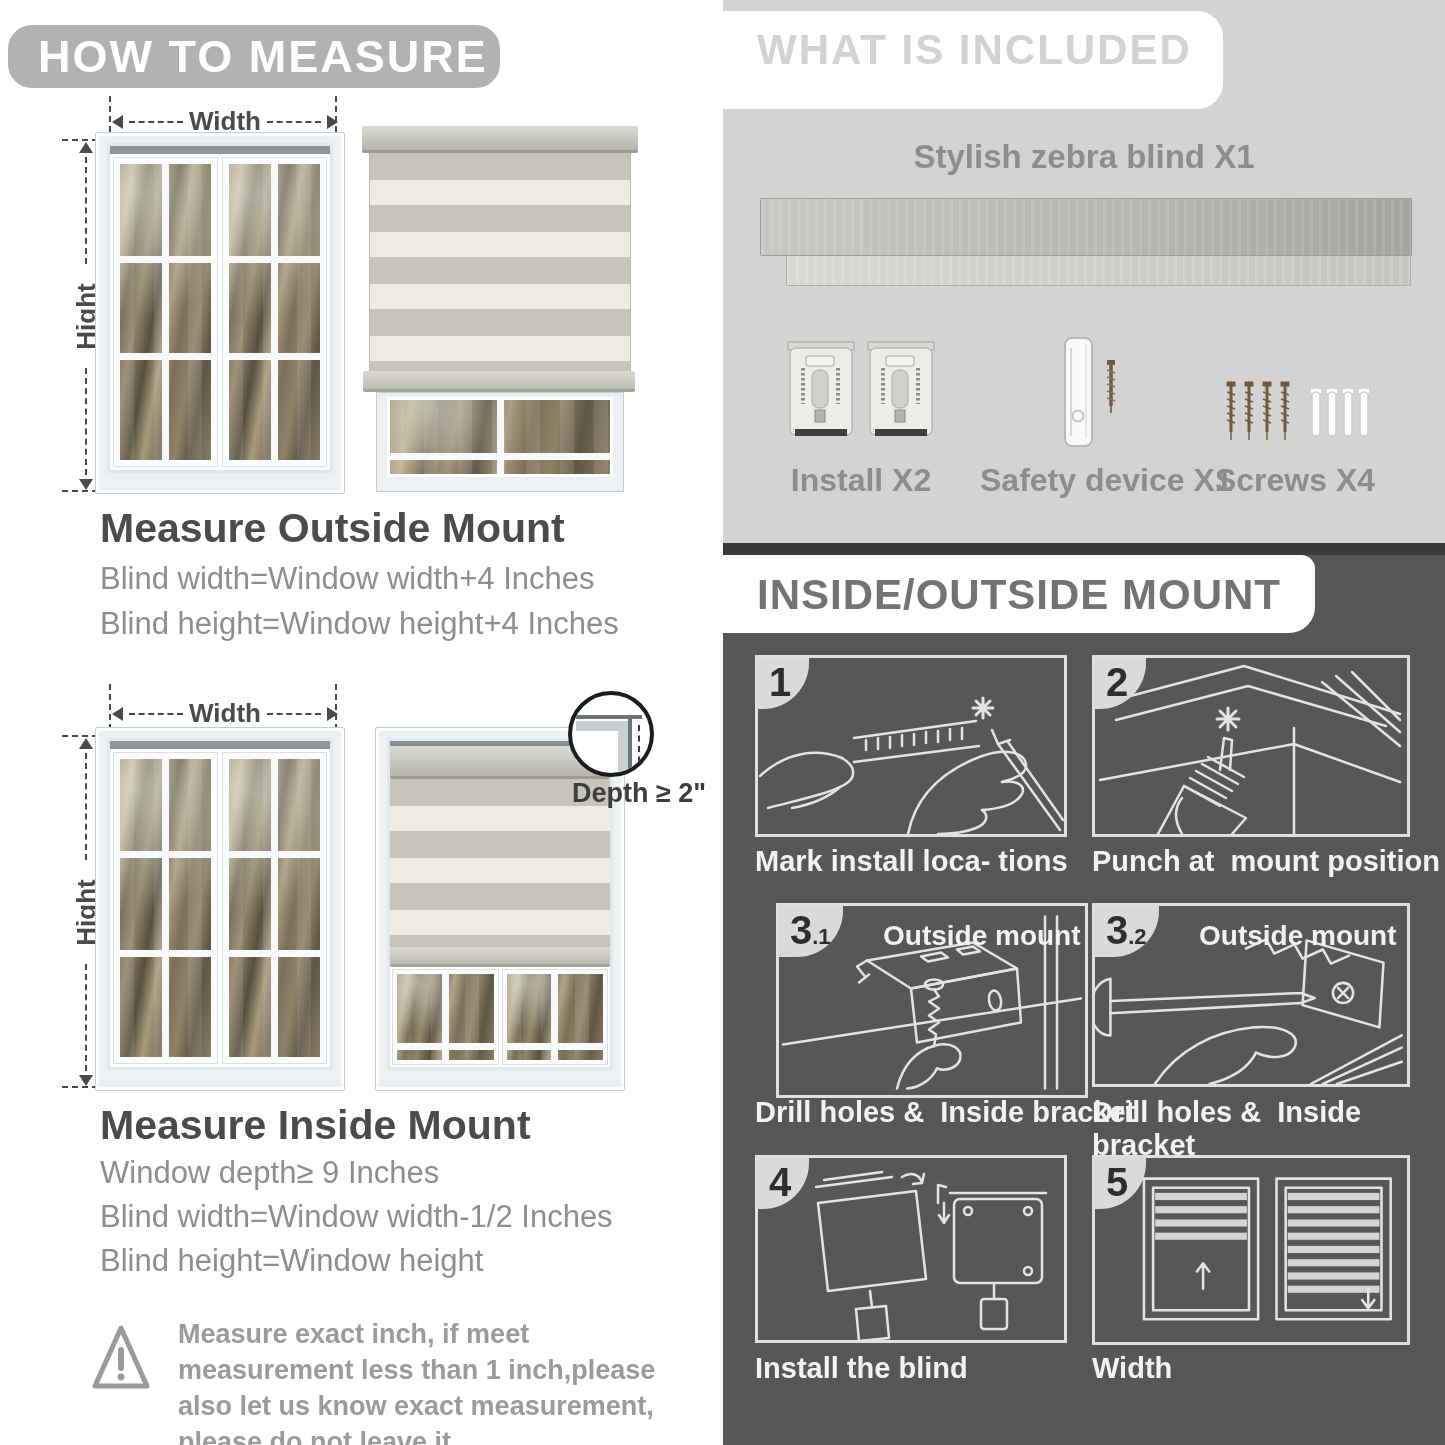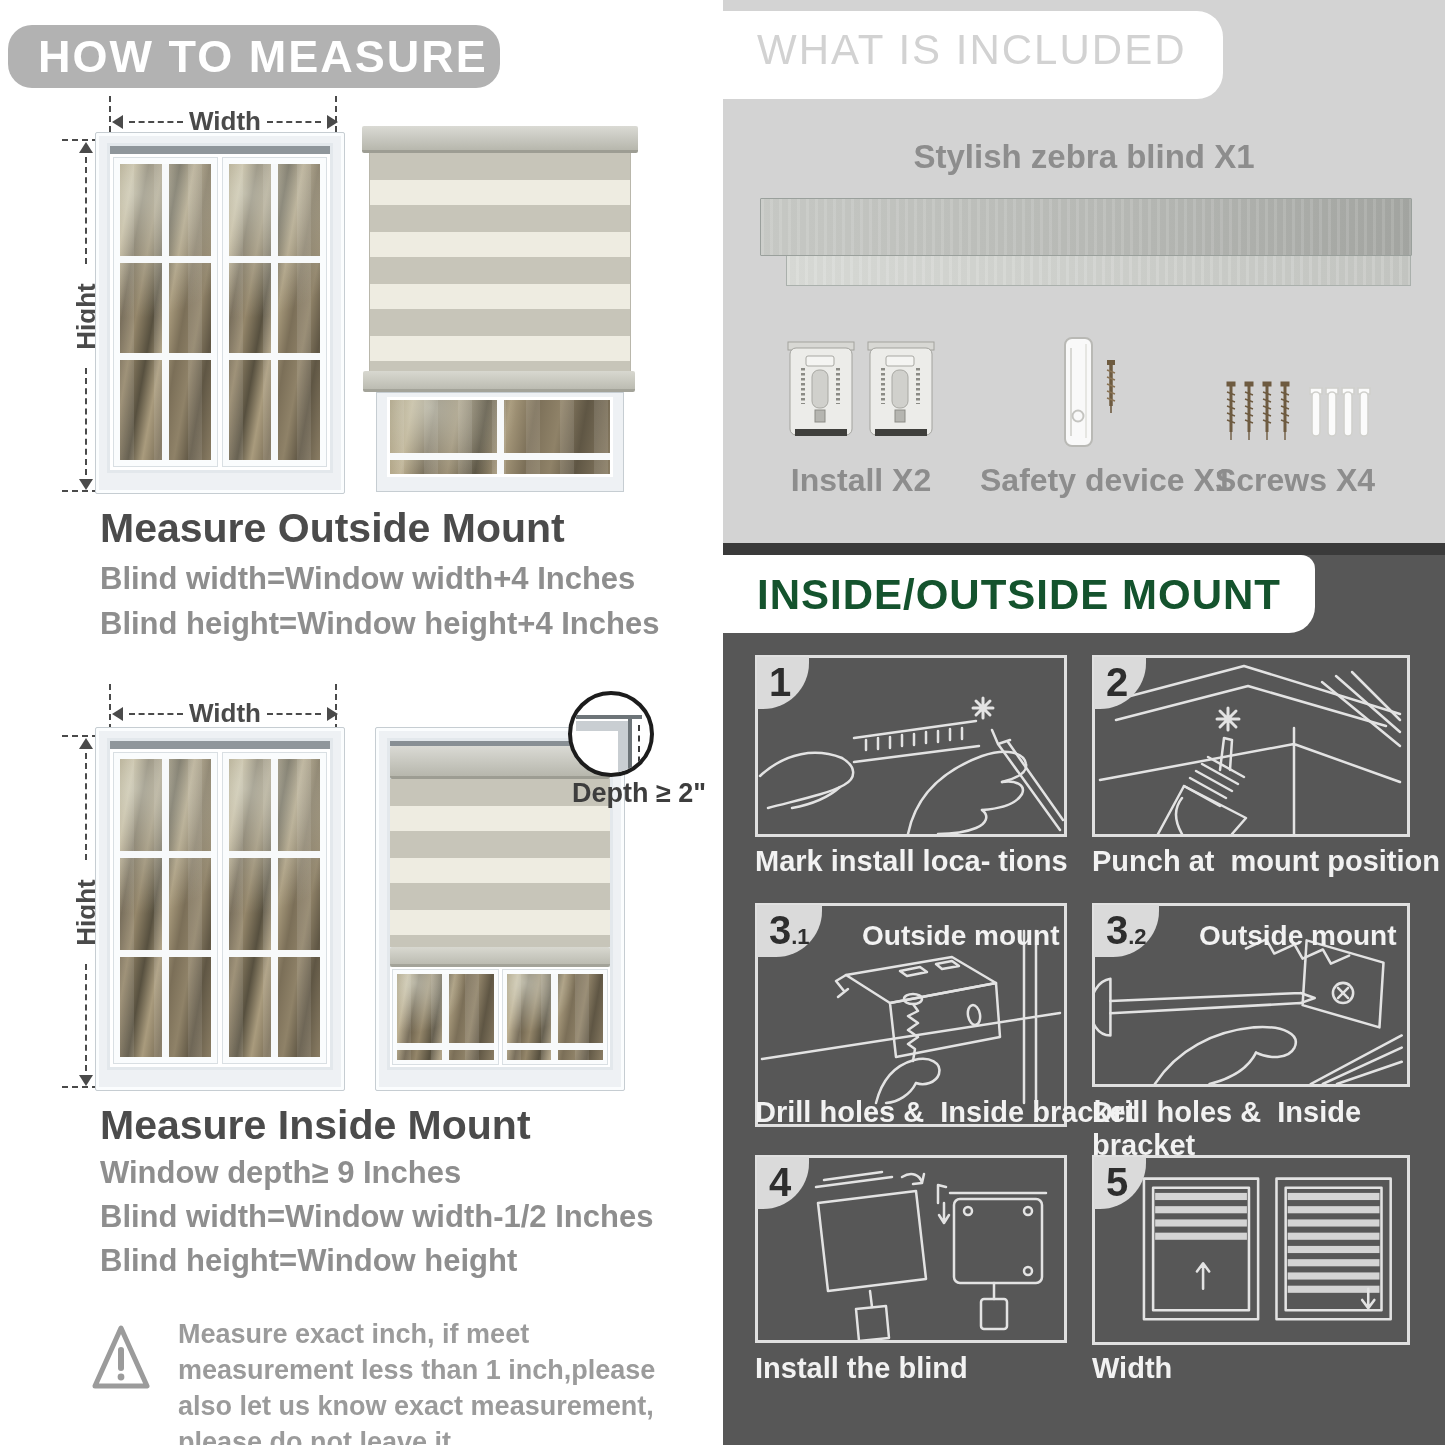--- a/index.html
+++ b/index.html
@@ -9,31 +9,31 @@
   }
   .abs{position:absolute;box-sizing:border-box;}
 
   
   .banner-left{
     left:8px;top:25px;width:492px;height:63px;background:#b2b2b2;
     border-radius:24px;color:#ffffff;font-size:45px;font-weight:bold;
     line-height:64px;padding-left:30px;letter-spacing:2px;white-space:nowrap;
   }
   .banner-included{
-    left:723px;top:11px;width:500px;height:88px;background:#ffffff;
-    border-radius:0 26px 26px 0;color:#d2d2d2;font-size:42px;font-weight:normal;
+    left:723px;top:11px;width:500px;height:98px;background:#ffffff;
+    border-radius:0 26px 26px 0;color:#d2d2d2;font-size:42px;font-weight:bold;
     line-height:78px;padding-left:34px;letter-spacing:2px;white-space:nowrap;
   }
   .banner-mount{
     left:723px;top:555px;width:592px;height:78px;background:#ffffff;
-    border-radius:0 14px 26px 0;color:#14532d;font-size:42px;font-weight:bold;
+    border-radius:0 14px 26px 0;color:#737373;font-size:42px;font-weight:bold;
     line-height:80px;padding-left:34px;letter-spacing:1px;white-space:nowrap;
   }
   .h-dark{color:#4b4b4b;font-size:41px;font-weight:bold;white-space:nowrap;text-align:right;}
-  .p-gray{color:#8e8e8e;font-size:31px;font-weight:bold;white-space:nowrap;}
+  .p-gray{color:#8e8e8e;font-size:31px;font-weight:normal;white-space:nowrap;}
   .lbl-gray{color:#8d8d8d;font-size:32px;font-weight:bold;text-align:center;white-space:nowrap;}
 
   
   .panel-gray{left:723px;top:0;width:722px;height:548px;background:#d3d3d3;}
   .strip-dark{left:723px;top:543px;width:722px;height:12px;background:#3a3a3a;}
   .panel-dark{left:723px;top:555px;width:722px;height:890px;background:#575757;}
 
   
   .window{
     background:#eef1f4;border:1px solid #c6cdd2;border-radius:2px;
@@ -401,21 +401,21 @@
       <path d="M60,176 L86,128 L148,160 L134,176"></path>
       <path d="M84,176 C76,162 76,150 84,140"></path>
       <path d="M122,112 L126,80 M132,112 L134,82 M126,80 L134,82"></path>
       <path d="M130,50 L130,72 M119,61 L141,61 M122,53 L138,69 M138,53 L122,69" stroke-width="3"></path>
     </g>
   </svg>
   <div class="badge"><span>2</span></div>
 </div>
 <div class="abs caption" style="left:1092px;top:845px">Punch at  mount position</div>
 
-<div class="abs stepbox" style="left:755px;top:903px;width:312px;height:224px">
+<div class="abs stepbox" style="left:776px;top:903px;width:312px;height:195px">
   <svg viewBox="0 0 306 176">
     <g class="lineart">
       <path d="M4,132 L302,86 M266,4 L266,176 M278,4 L278,176"></path>
       <path d="M88,48 L194,30 L238,56 L132,76 Z"></path>
       <path d="M132,76 L238,56 L242,110 L138,130 Z"></path>
       <path d="M88,48 L78,54 L86,64 M90,62 L80,70"></path>
       <path d="M142,44 l20,-4 l7,5 l-20,4 z M178,37 l16,-3 l7,5 l-17,3 z"></path>
       <ellipse cx="216" cy="88" rx="6" ry="10" transform="rotate(-10 216 88)"></ellipse>
       <ellipse cx="155" cy="72" rx="9" ry="5"></ellipse>
       <path d="M155,77 l5,7 l-10,5 l10,7 l-10,7 l10,7 l-10,7 l7,5 l-2,12"></path>

